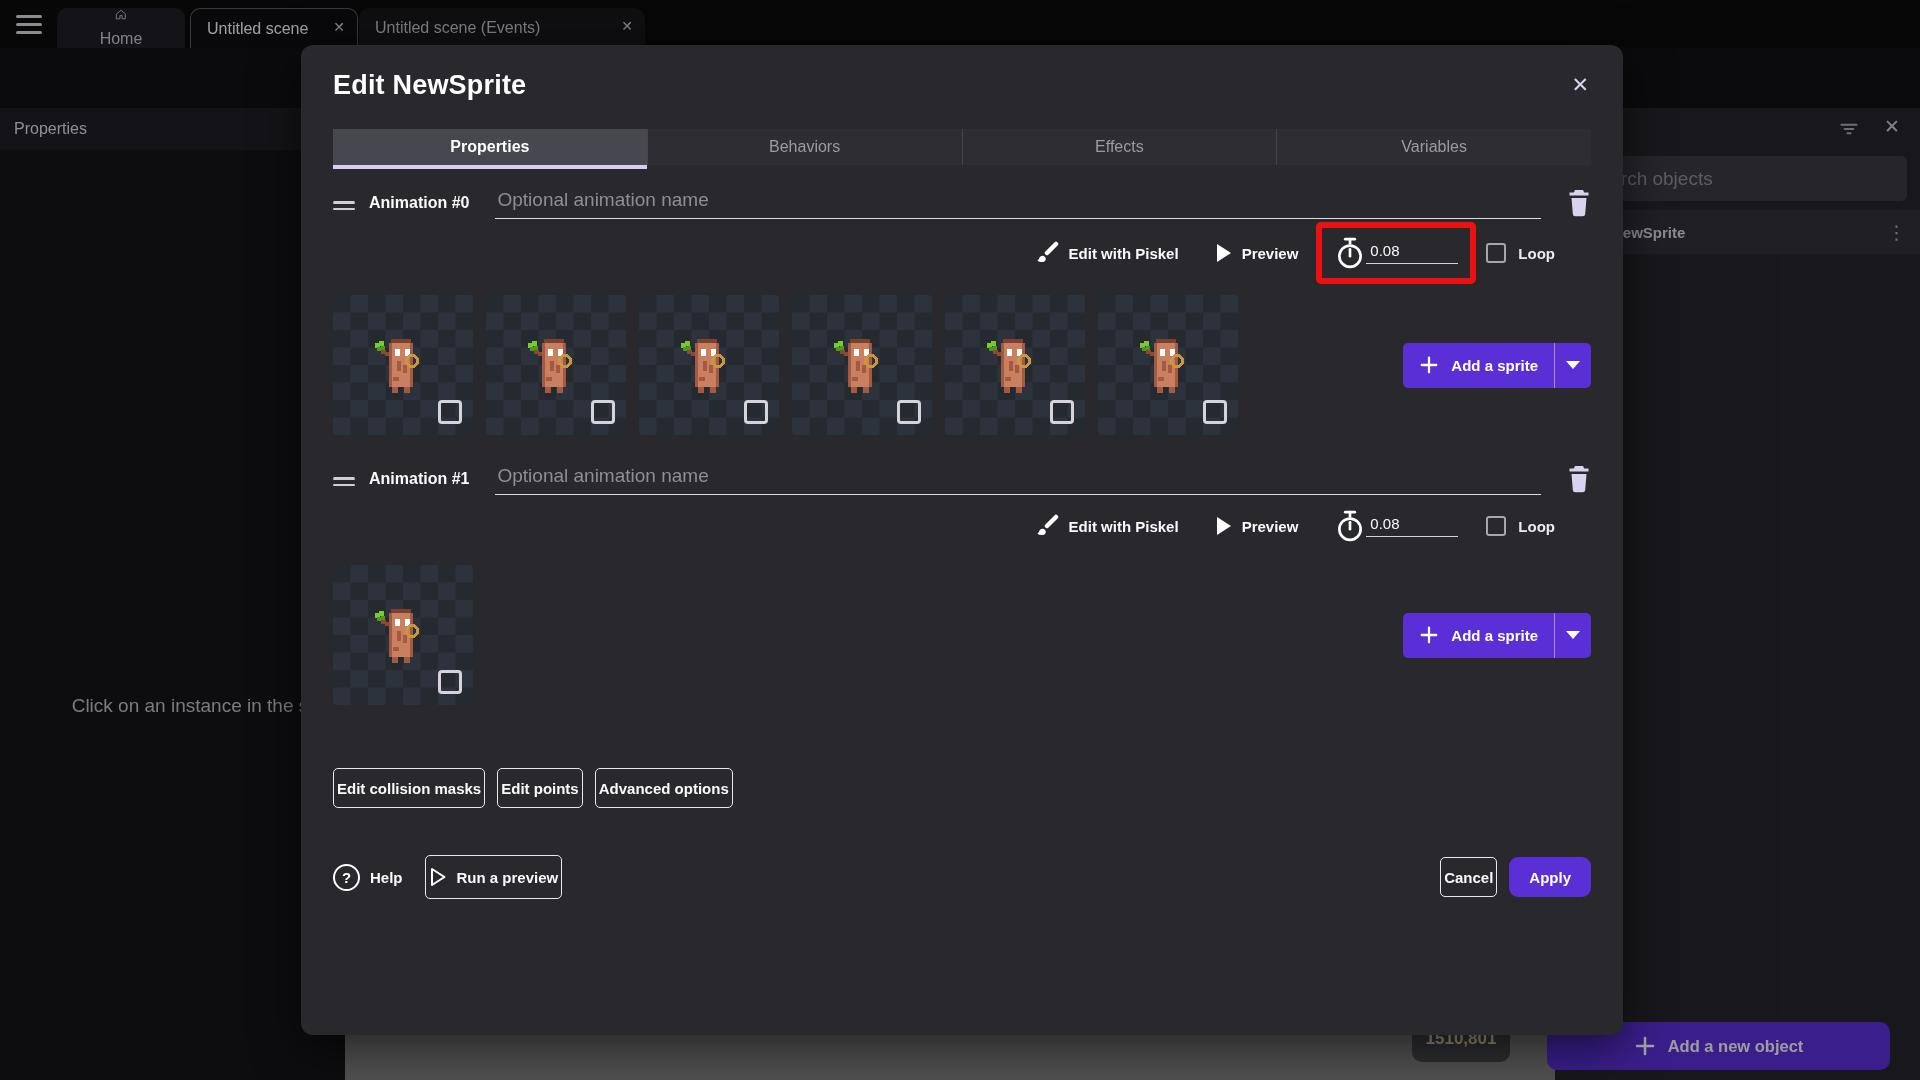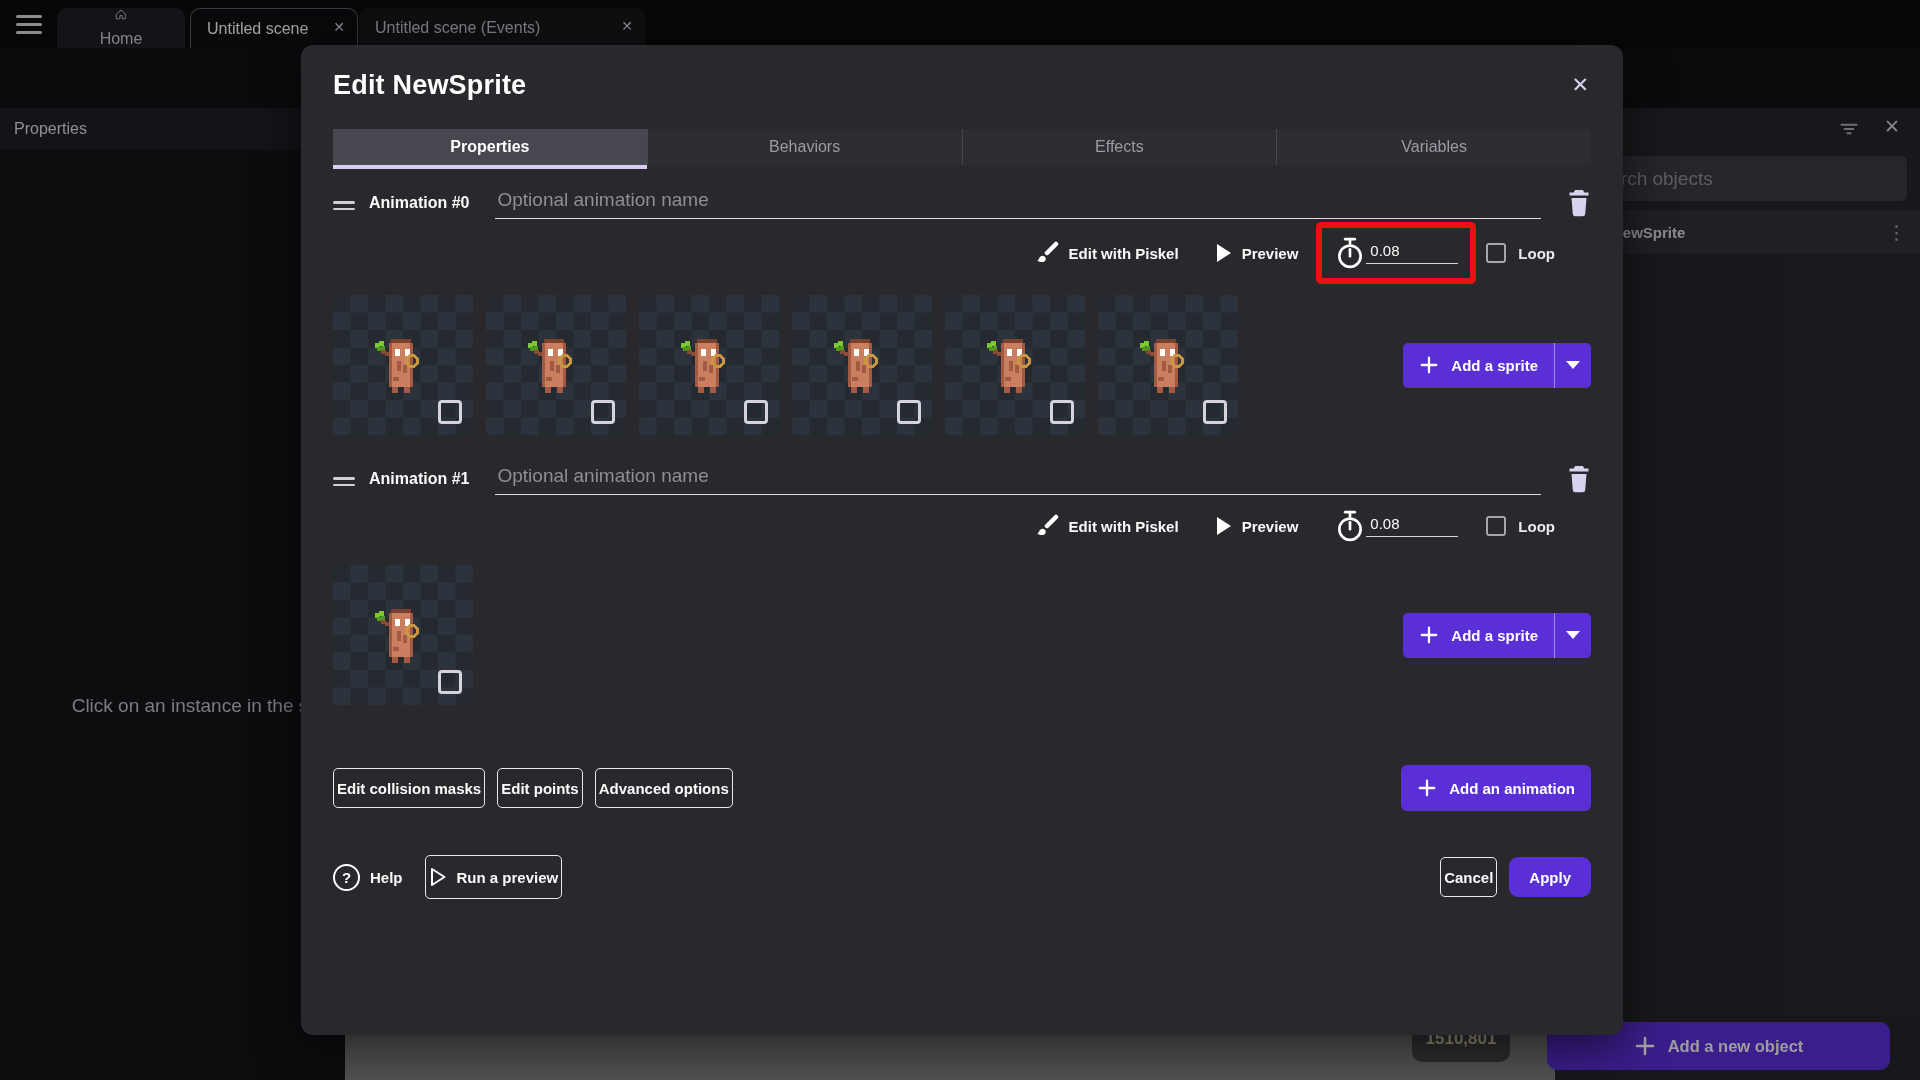--- a/index.html
+++ b/index.html
@@ -542,28 +542,20 @@
             </span>
         </div>
       </div>
     </div>
 
     <div class="actions-row">
       <div class="btn-outline">Edit collision masks</div>
       <div class="btn-outline">Edit points</div>
       <div class="btn-outline">Advanced options</div>
       <div class="spacer"></div>
-      <div class="btn-primary add-anim">
-        <span class="main">
-          <svg class="wic" width="20" height="20" viewBox="0 0 22 22">
-              <path d="M11 3 V19 M3 11 H19"></path>
-            </svg>
-          <span>Add an animation</span>
-        </span>
-      </div>
     </div>
 
     <div class="help-row">
       <div class="help-circle">?</div>
       <span class="help-lbl">Help</span>
       <div class="btn-outline run-preview">
         <svg width="18" height="20" viewBox="0 0 18 20">
             <path d="M3 2 L3 18 L15.5 10 Z" fill="none" stroke="#fff" stroke-width="2" stroke-linejoin="round"></path>
           </svg>
         <span>Run a preview</span>

